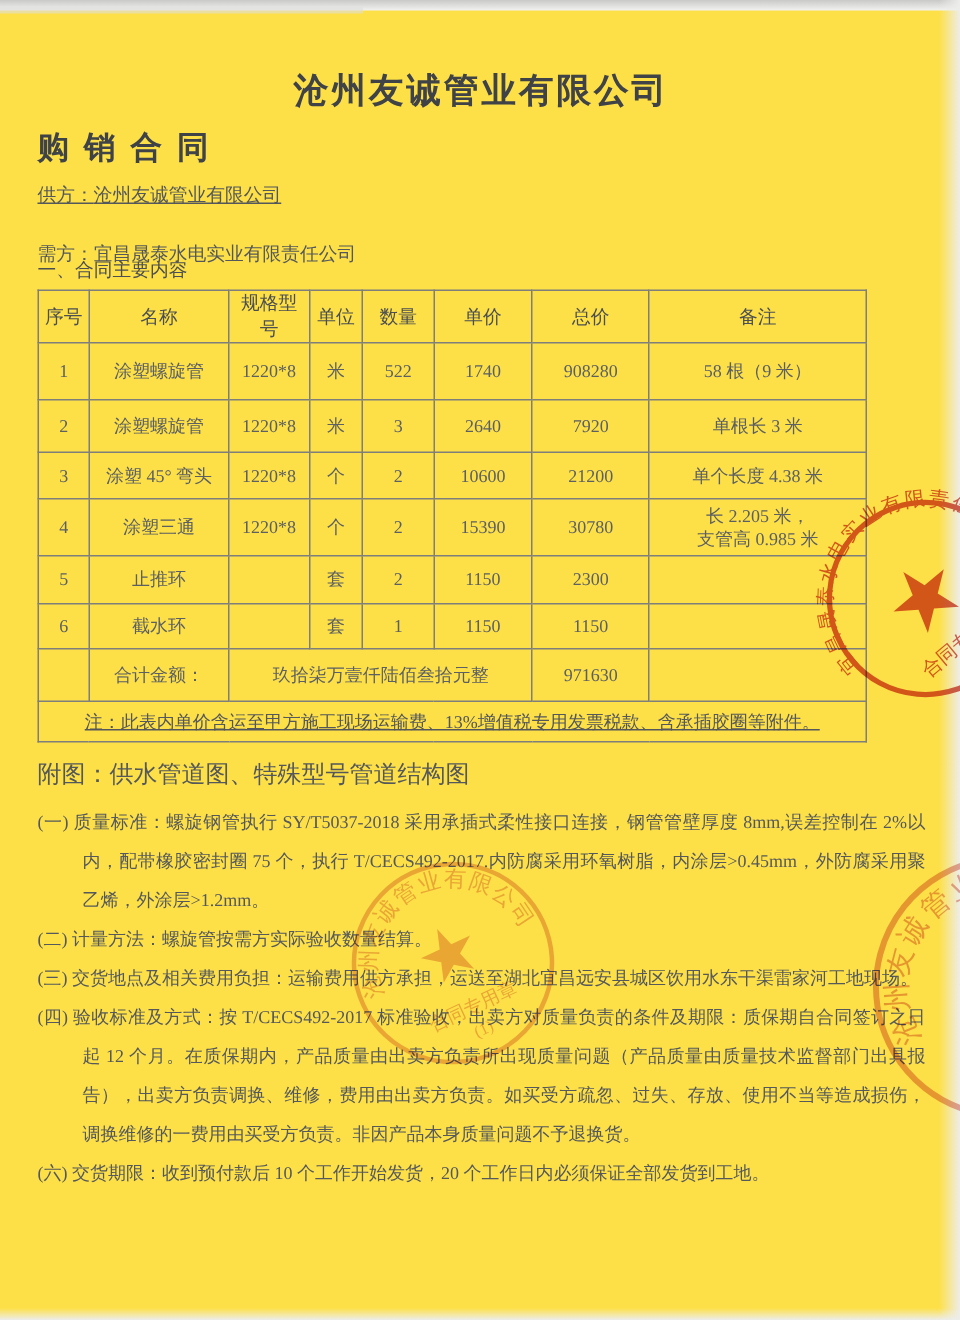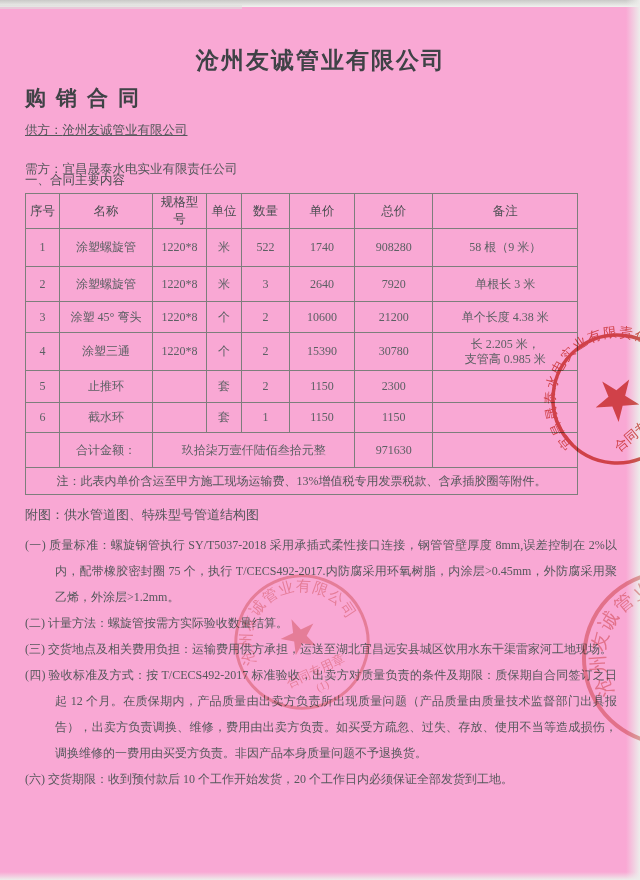--- a/index.html
+++ b/index.html
@@ -3,21 +3,21 @@
 <meta charset="utf-8">
 <style>
   html,body{margin:0;padding:0;}
   body{
     width:640px;height:880px;
     font-family:"Liberation Serif","DejaVu Serif",serif;
     background:#e9e9e7;
   }
   .page{
     position:relative;width:640px;height:880px;overflow:hidden;
-    background:#f9a8d4;color:#4c4f53;
+    background:#fde047;color:#4c4f53;
   }
   
   .scan-top{position:absolute;left:0;top:0;width:640px;height:7px;
     background:linear-gradient(#c9c9c7,#f2f2f0);}
   .scan-top-dark{position:absolute;left:0;top:5px;width:242px;height:4px;background:#dddddc;opacity:.6;}
   .scan-right{position:absolute;right:0;top:0;width:14px;height:880px;
     background:linear-gradient(to left,#ededeb,rgba(237,237,235,0));}
   .scan-bottom{position:absolute;left:0;bottom:0;width:640px;height:8px;
     background:linear-gradient(to top,#ededeb,rgba(237,237,235,0));}
 
@@ -41,23 +41,23 @@
     border:1px solid #7e7e7c;text-align:center;padding:0 2px;
     overflow:hidden;font-weight:normal;}
   table.items th{color:#4b4e52;font-size:12.5px;}
   .c0{width:33px}.c1{width:91px}.c2{width:52px}.c3{width:35px}
   .c4{width:46px}.c5{width:64px}.c6{width:76px}.c7{width:141px}
   tr.hrow{height:33px}
   tr.r1{height:38px} tr.r2{height:35px} tr.r3{height:31px}
   tr.r4{height:38px} tr.r5{height:32px} tr.r6{height:30px}
   tr.total{height:35px} tr.noterow{height:27px}
   td.prewrap{white-space:pre-line;line-height:15px;}
-  td.notecell{text-align:left;padding-left:4px;color:#54575b;font-size:12px;}
-
-  .attachment{margin-top:11px;font-size:13px;color:#54575b;}
+  td.notecell{text-align:left;padding-left:4px;color:#54575b;font-size:12px;text-decoration:underline;}
+
+  .attachment{margin-top:11px;font-size:16px;color:#54575b;}
   .sec2-heading{margin-top:14px;font-size:12.5px;color:#4b4e52;}
 
   .clauses{margin-top:8px;font-size:12px;color:#55585c;}
   .clauses p{margin:0;line-height:26px;padding-left:30px;text-indent:-30px;
     text-align:justify;}
 
   
   .stamp{position:absolute;mix-blend-mode:multiply;pointer-events:none;}
   #stampA{left:507px;top:289px;opacity:.85;}
   #stampB{left:212px;top:552px;opacity:.5;}

